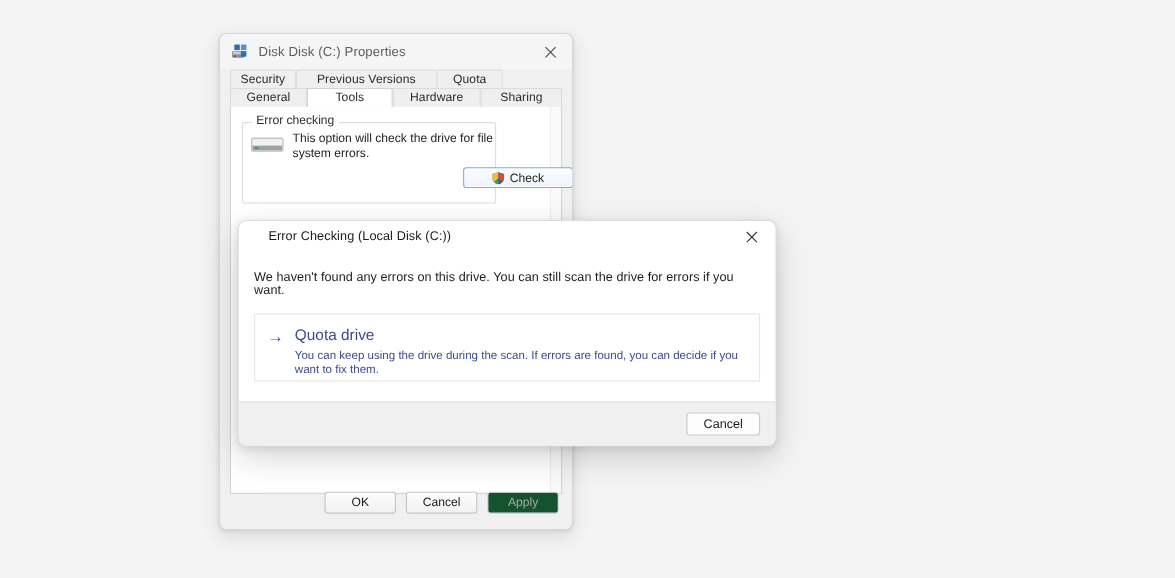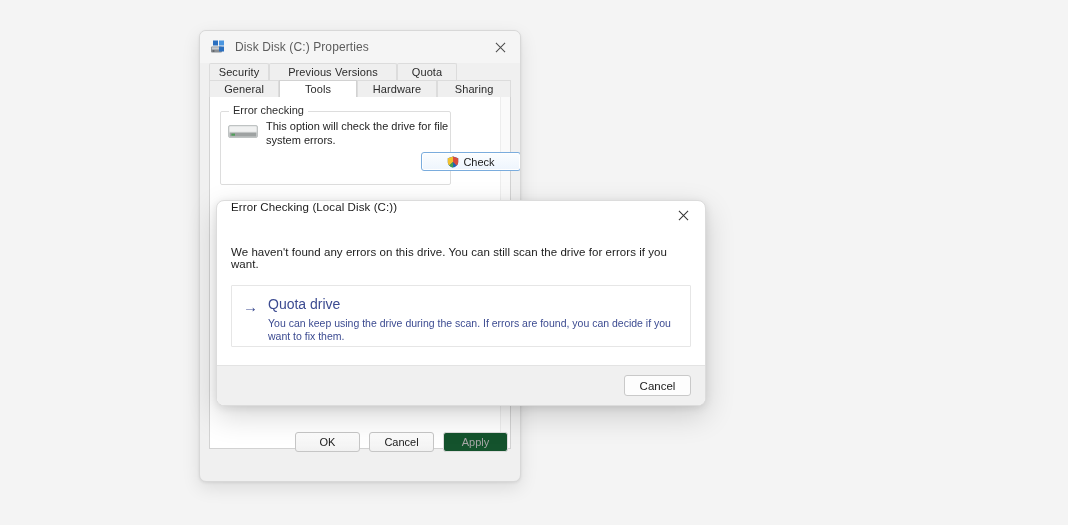--- a/index.html
+++ b/index.html
@@ -172,20 +172,21 @@
 
   
   #props-footer {
     position: absolute;
     left: 0;
     right: 0;
     bottom: 0;
     height: 49px;
     display: flex;
     justify-content: flex-end;
+    align-items: center;
     padding-right: 12px;
     gap: 9px;
     box-sizing: border-box;
   }
   .win-btn {
     width: 65px;
     height: 20px;
     font-size: 11px;
     color: #1a1a1a;
     background: linear-gradient(#fdfdfd, #f1f1f1);
@@ -214,20 +215,22 @@
     border: 1px solid #dcdcdc;
     border-radius: 8px;
     box-shadow: 0 10px 30px rgba(0,0,0,0.16), 0 2px 8px rgba(0,0,0,0.10);
     box-sizing: border-box;
     overflow: hidden;
   }
   #ec-titlebar {
     height: 28px;
     position: relative;
     display: flex;
+    align-items: center;
+    padding-left: 13px;
   }
   #ec-title-text {
     margin-left: 14px;
     font-size: 11.5px;
     color: #1a1a1a;
     letter-spacing: 0.1px;
   }
   #ec-close {
     position: absolute;
     right: 4px;

